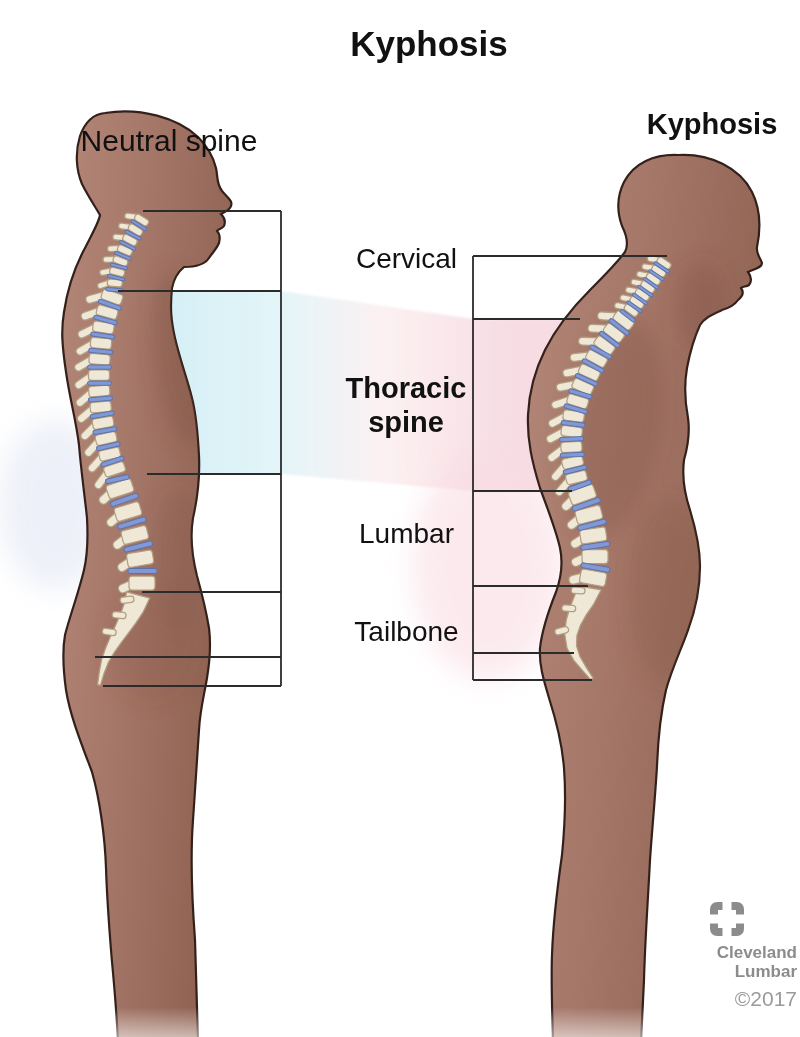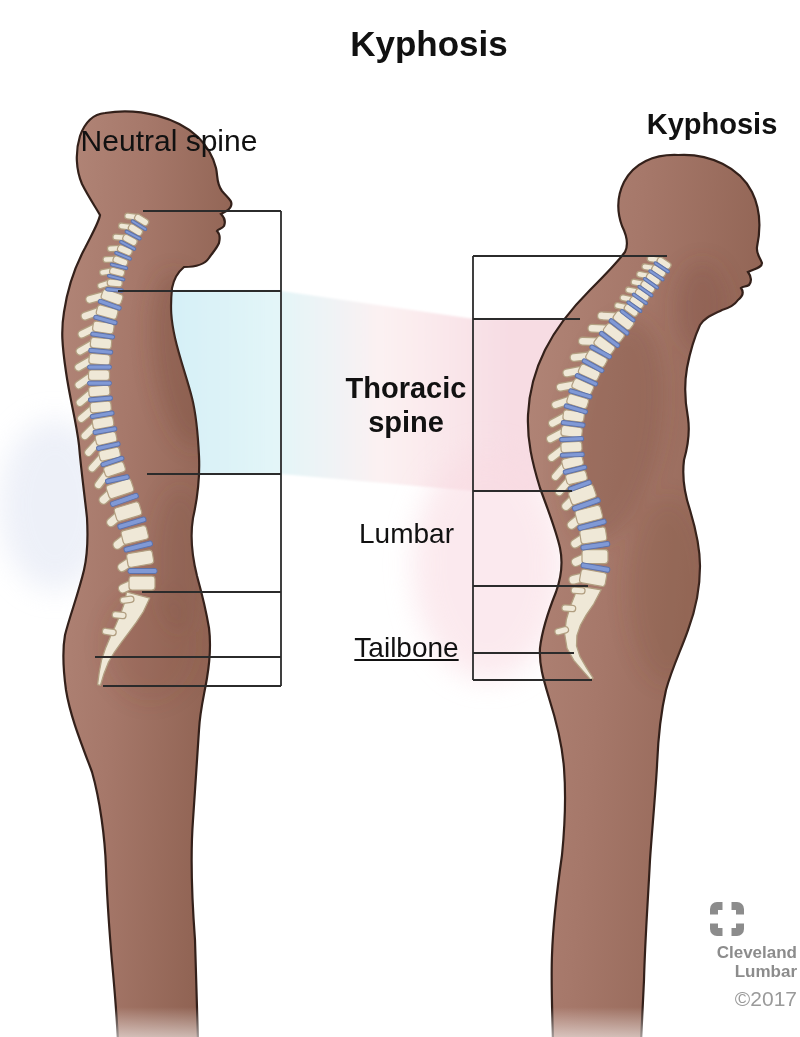--- a/index.html
+++ b/index.html
@@ -8,21 +8,21 @@
   svg.scene{position:absolute;left:0;top:0;}
   .lbl{position:absolute;color:var(--label,#111);padding-left:29px;}
   #page-title{left:0;top:24px;width:800px;text-align:center;font-size:35px;font-weight:700;}
   #lbl-left{left:30px;top:76px;width:220px;text-align:center;font-size:30px;font-weight:400;margin-top:48px;}
   #lbl-right{left:593px;top:108px;width:180px;text-align:center;font-size:29px;font-weight:700;}
   .region{left:295px;width:165px;text-align:center;font-size:28px;font-weight:400;}
   #lbl-cervical{top:243px;}
   #lbl-thoracic{top:371px;left:302px;width:150px;font-weight:700;font-size:29px;line-height:34px;}
   #lbl-lumbar{top:518px;}
   #lbl-sacrum{top:603px;}
-  #lbl-tailbone{top:632px;text-decoration:underline;}
+  #lbl-tailbone{top:616px;}
   .credit{position:absolute;left:657px;top:901px;width:140px;text-align:right;}
   .credit .mark{display:block;margin:0 auto 6px auto;}
   .credit .org{font-size:17px;line-height:19px;font-weight:700;color:var(--logo,#8c8c8c);}
   .credit .cp{margin-top:6px;font-size:21px;font-weight:400;color:var(--cpgray,#9a9a9a);}
   .fade-bottom{position:absolute;left:0;bottom:0;width:800px;height:30px;
     background:linear-gradient(to bottom, rgba(255,255,255,0), rgba(255,255,255,.55));}
 </style>
 </head>
 <body>
 
@@ -337,20 +337,21 @@
         <line x1="473" y1="653" x2="574" y2="653" stroke="#2b2b2b" stroke-width="1.8"></line>
         <line x1="473" y1="680" x2="592" y2="680" stroke="#2b2b2b" stroke-width="1.8"></line>
         <line x1="473" y1="256" x2="473" y2="680" stroke="#2b2b2b" stroke-width="1.8"></line>
       </g>
   </svg>
 
   <div class="lbl" id="page-title">Kyphosis</div>
   <div class="lbl" id="lbl-left">Neutral spine</div>
   <div class="lbl" id="lbl-right">Kyphosis</div>
 
+  <div class="lbl region" id="lbl-cervical">Cervical</div>
   <div class="lbl region" id="lbl-lumbar">Lumbar</div>
   <div class="lbl region" id="lbl-thoracic">Thoracic spine</div>
   <div class="lbl region" id="lbl-tailbone">Tailbone</div>
 
   <div class="credit">
     <svg class="mark" width="36" height="36" viewBox="0 0 36 36">
       <rect x="1" y="1" width="34" height="34" rx="7" class="logoSq" fill="#8c8c8c"></rect>
       <rect x="13.5" y="-2" width="9" height="40" fill="#fff"></rect>
       <rect x="-2" y="13.5" width="40" height="9" fill="#fff"></rect>
       <rect x="9" y="9" width="18" height="18" fill="#fff"></rect>

